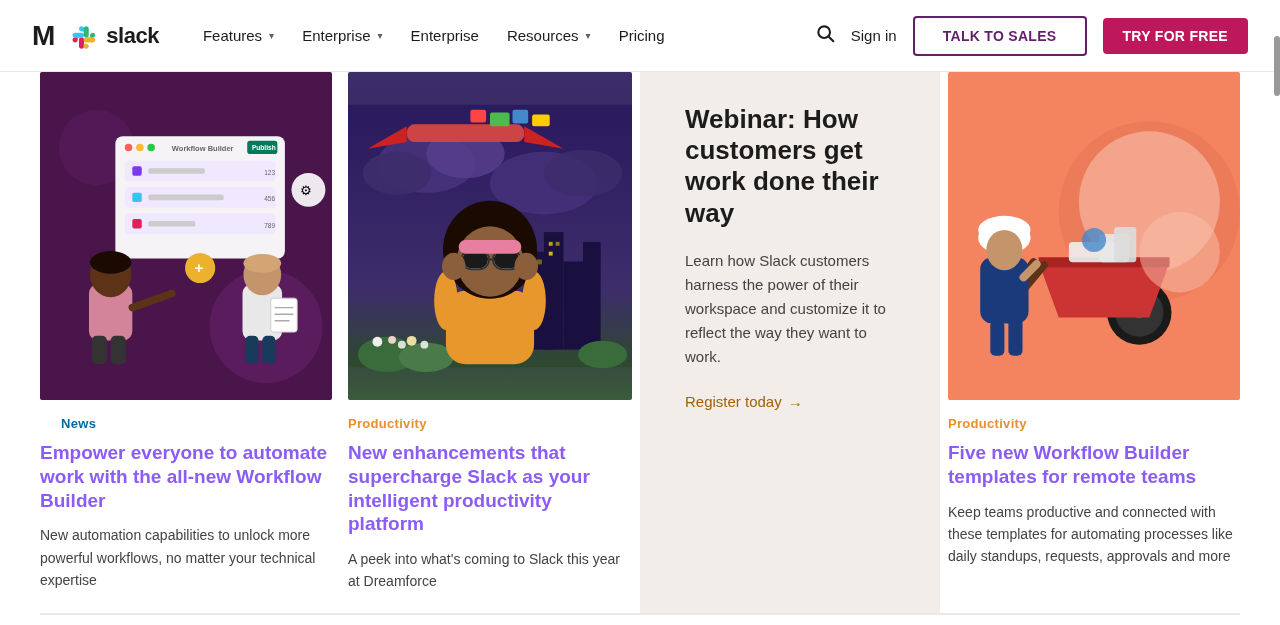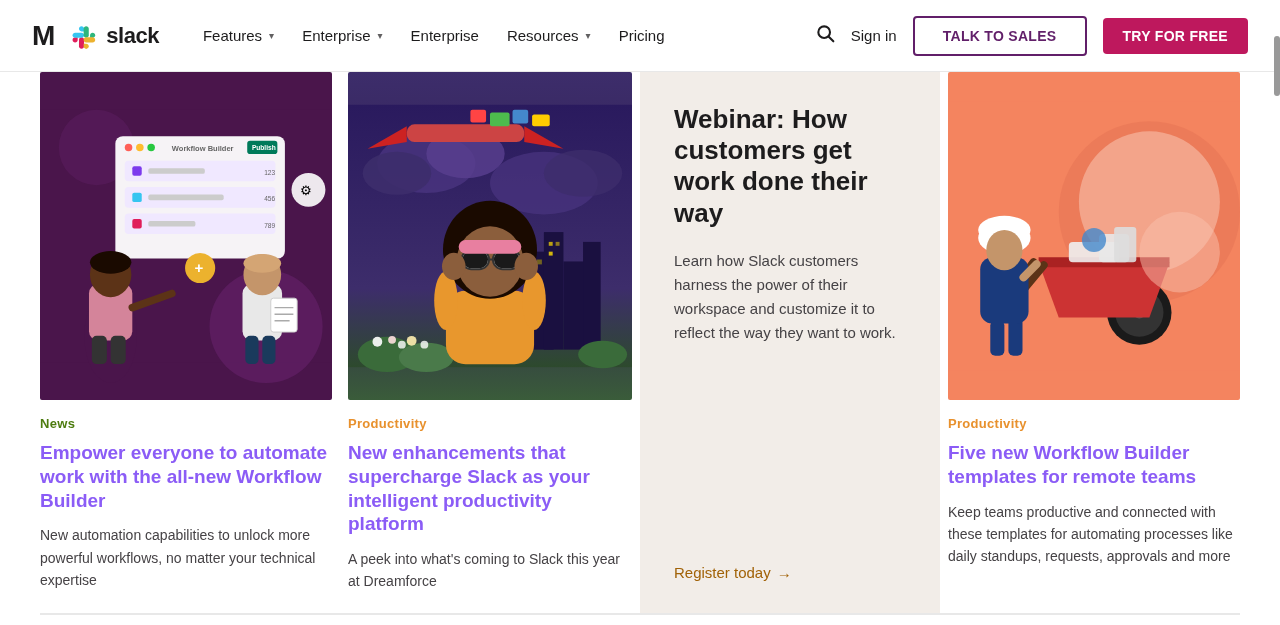--- a/index.html
+++ b/index.html
@@ -58,39 +58,39 @@
 
     
     .card-img-2 {
       background: linear-gradient(180deg, #3d2d6b 0%, #2d1f4e 60%, #3a5c3a 100%);
       display: flex; align-items: flex-end; justify-content: center;
       position: relative; overflow: hidden;
     }
 
     
     .card-3 {
-      background: #f2ede8; padding: 32px 34px;
-      display: flex; flex-direction: column; justify-content: space-between;
+      background: #f2ede8; padding: 32px 45px;
+      display: flex; flex-direction: column; 
     }
     .card-3-title { font-size: 26px; font-weight: 800; color: #1d1c1d; line-height: 1.2; margin-bottom: 20px; }
     .card-3-desc { font-size: 15px; color: #454245; line-height: 1.6; margin-bottom: 24px; flex: 1; }
     .card-3-link { font-size: 15px; color: #a16207; text-decoration: none; cursor: pointer; display: flex; align-items: center; gap: 6px; font-weight: 500; }
 
     
     .card-img-4 {
       background: #f4845f;
       display: flex; align-items: center; justify-content: center;
       position: relative; overflow: hidden;
     }
 
     .card-category {
       font-size: 13px; font-weight: 600; margin-bottom: 10px;
       letter-spacing: 0.3px;
     }
-    .category-news { color: #4d7c0f; }
+    .category-news { color: #0369a1; margin-left: 21px; }
     .category-productivity { color: #e8912d; }
 
     .card-title { font-size: 19px; font-weight: 800; color: #8b5cf6; line-height: 1.25; margin-bottom: 12px; }
     .card-desc { font-size: 14px; color: #454245; line-height: 1.6; }
 
     
     .scroll-hint {
       position: fixed; top: 36px; right: 0;
       width: 6px; height: 60px; background: #999; border-radius: 3px;
     }

